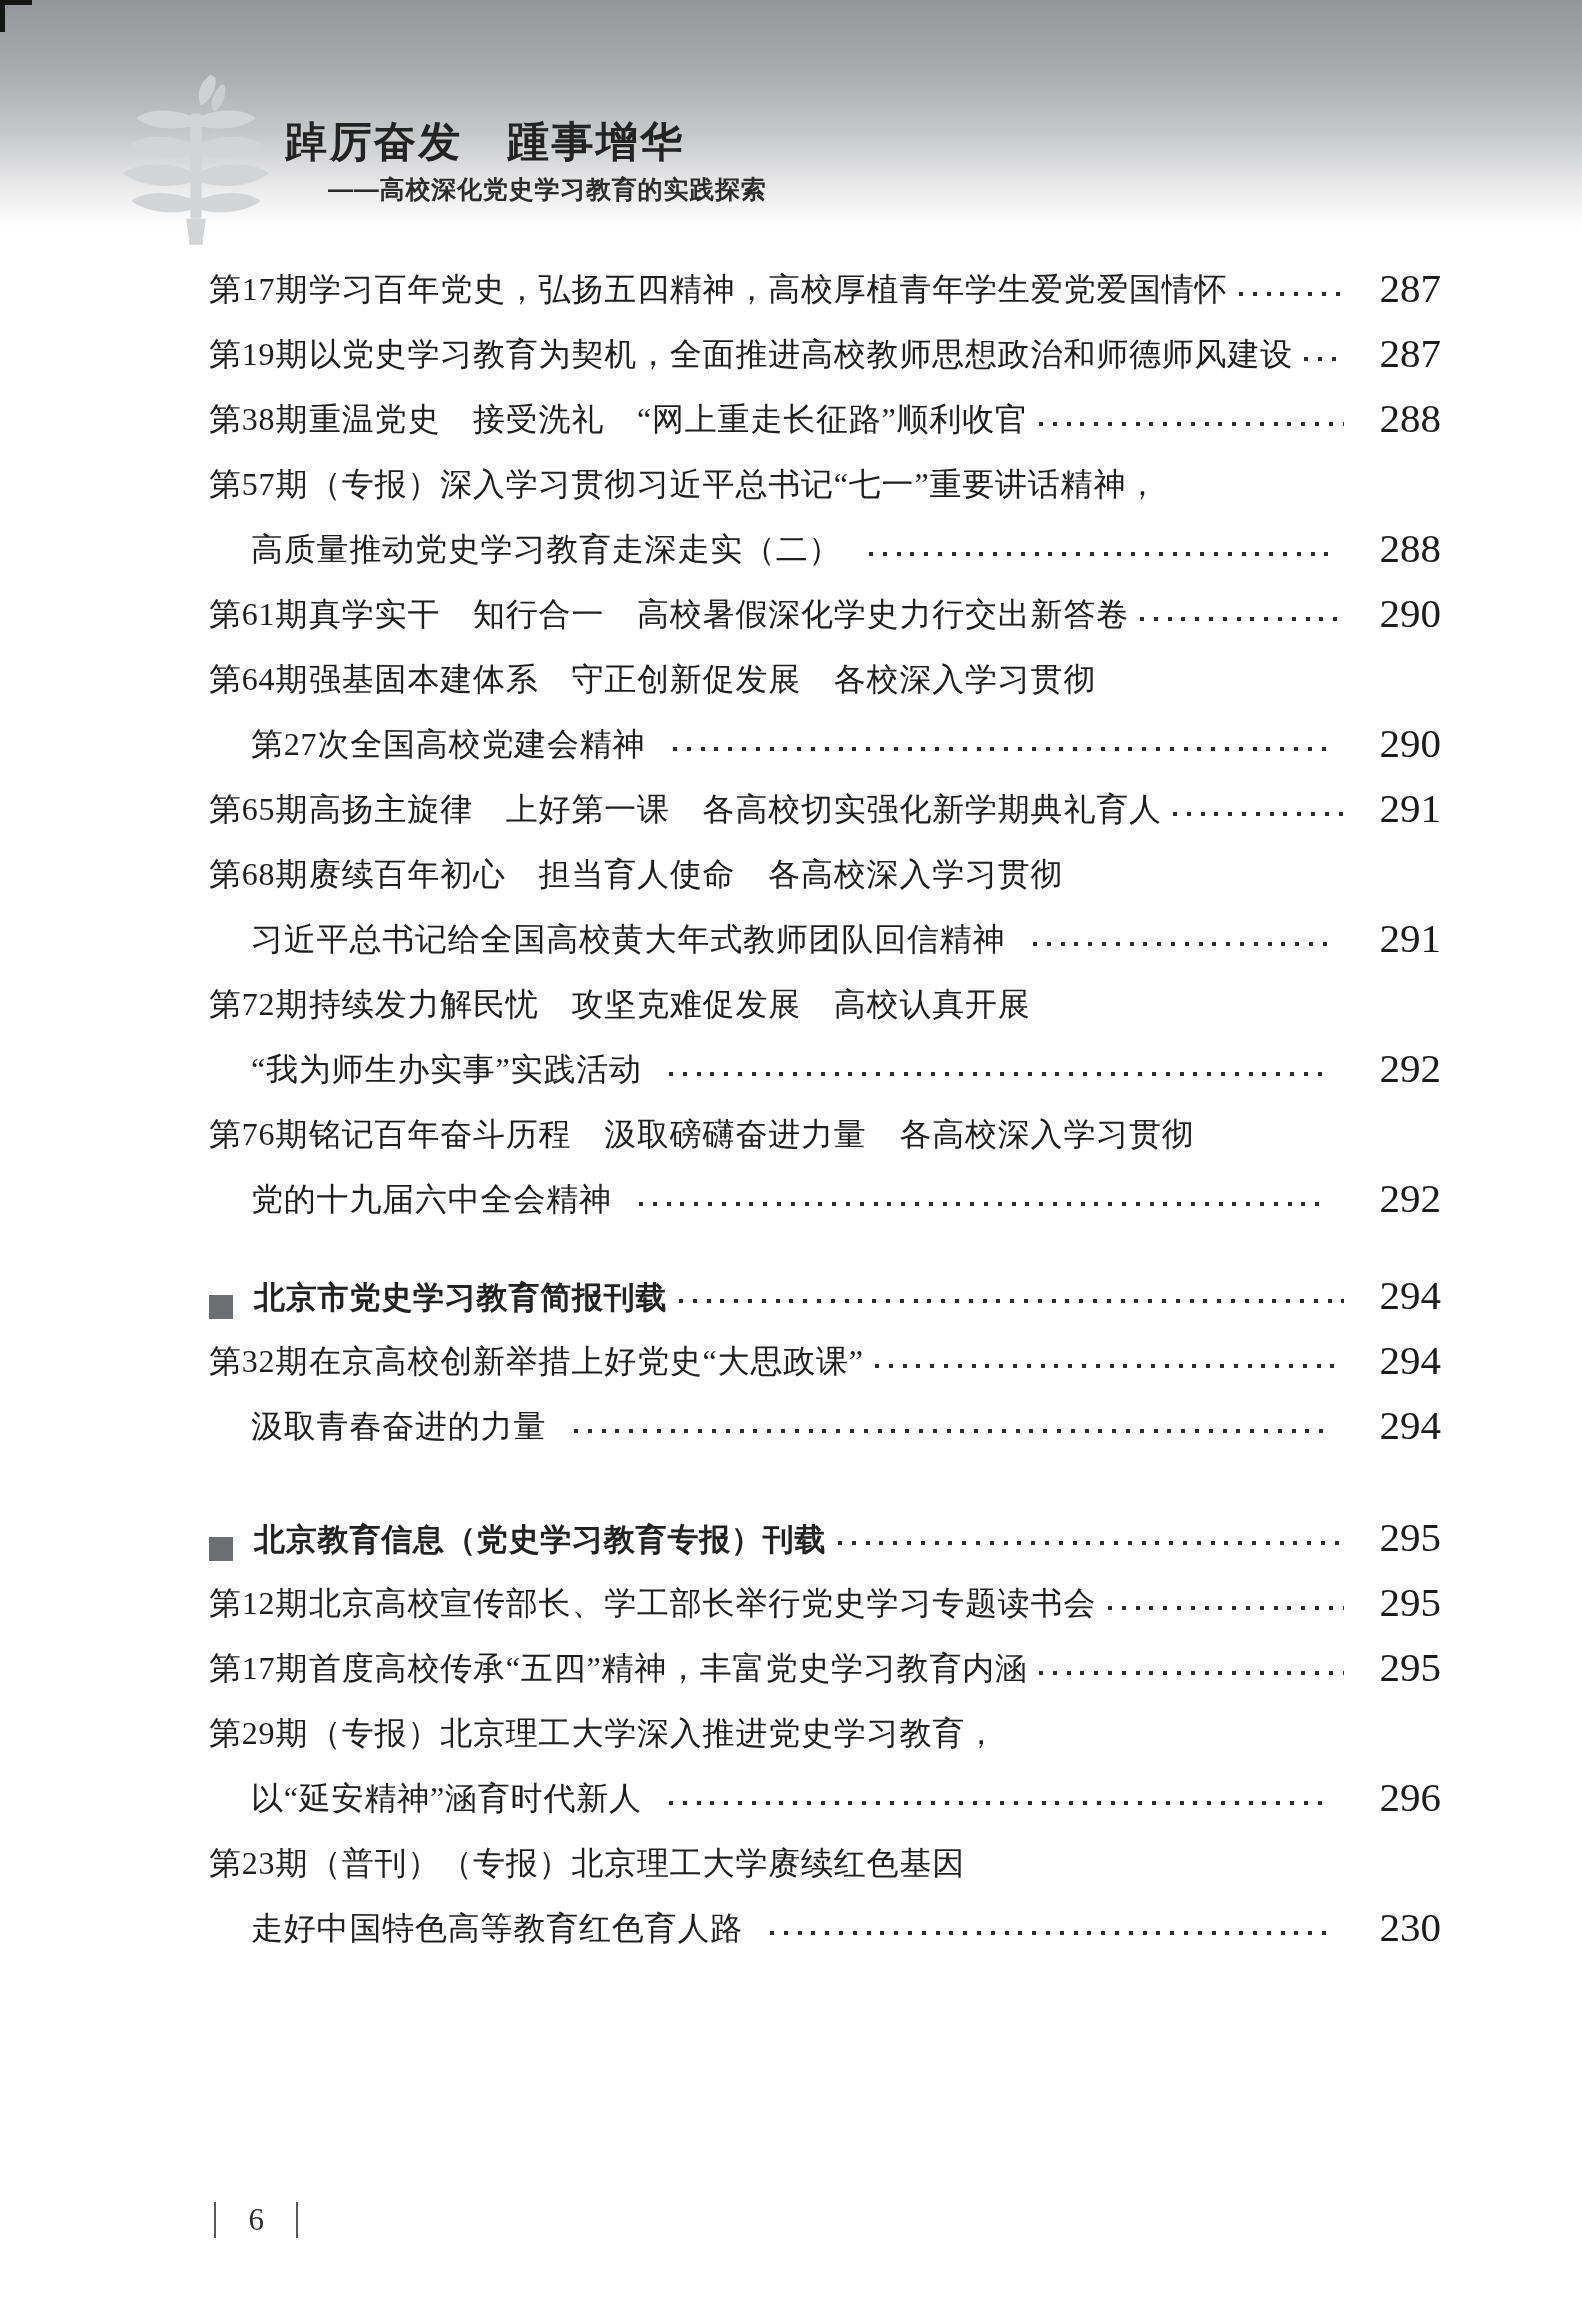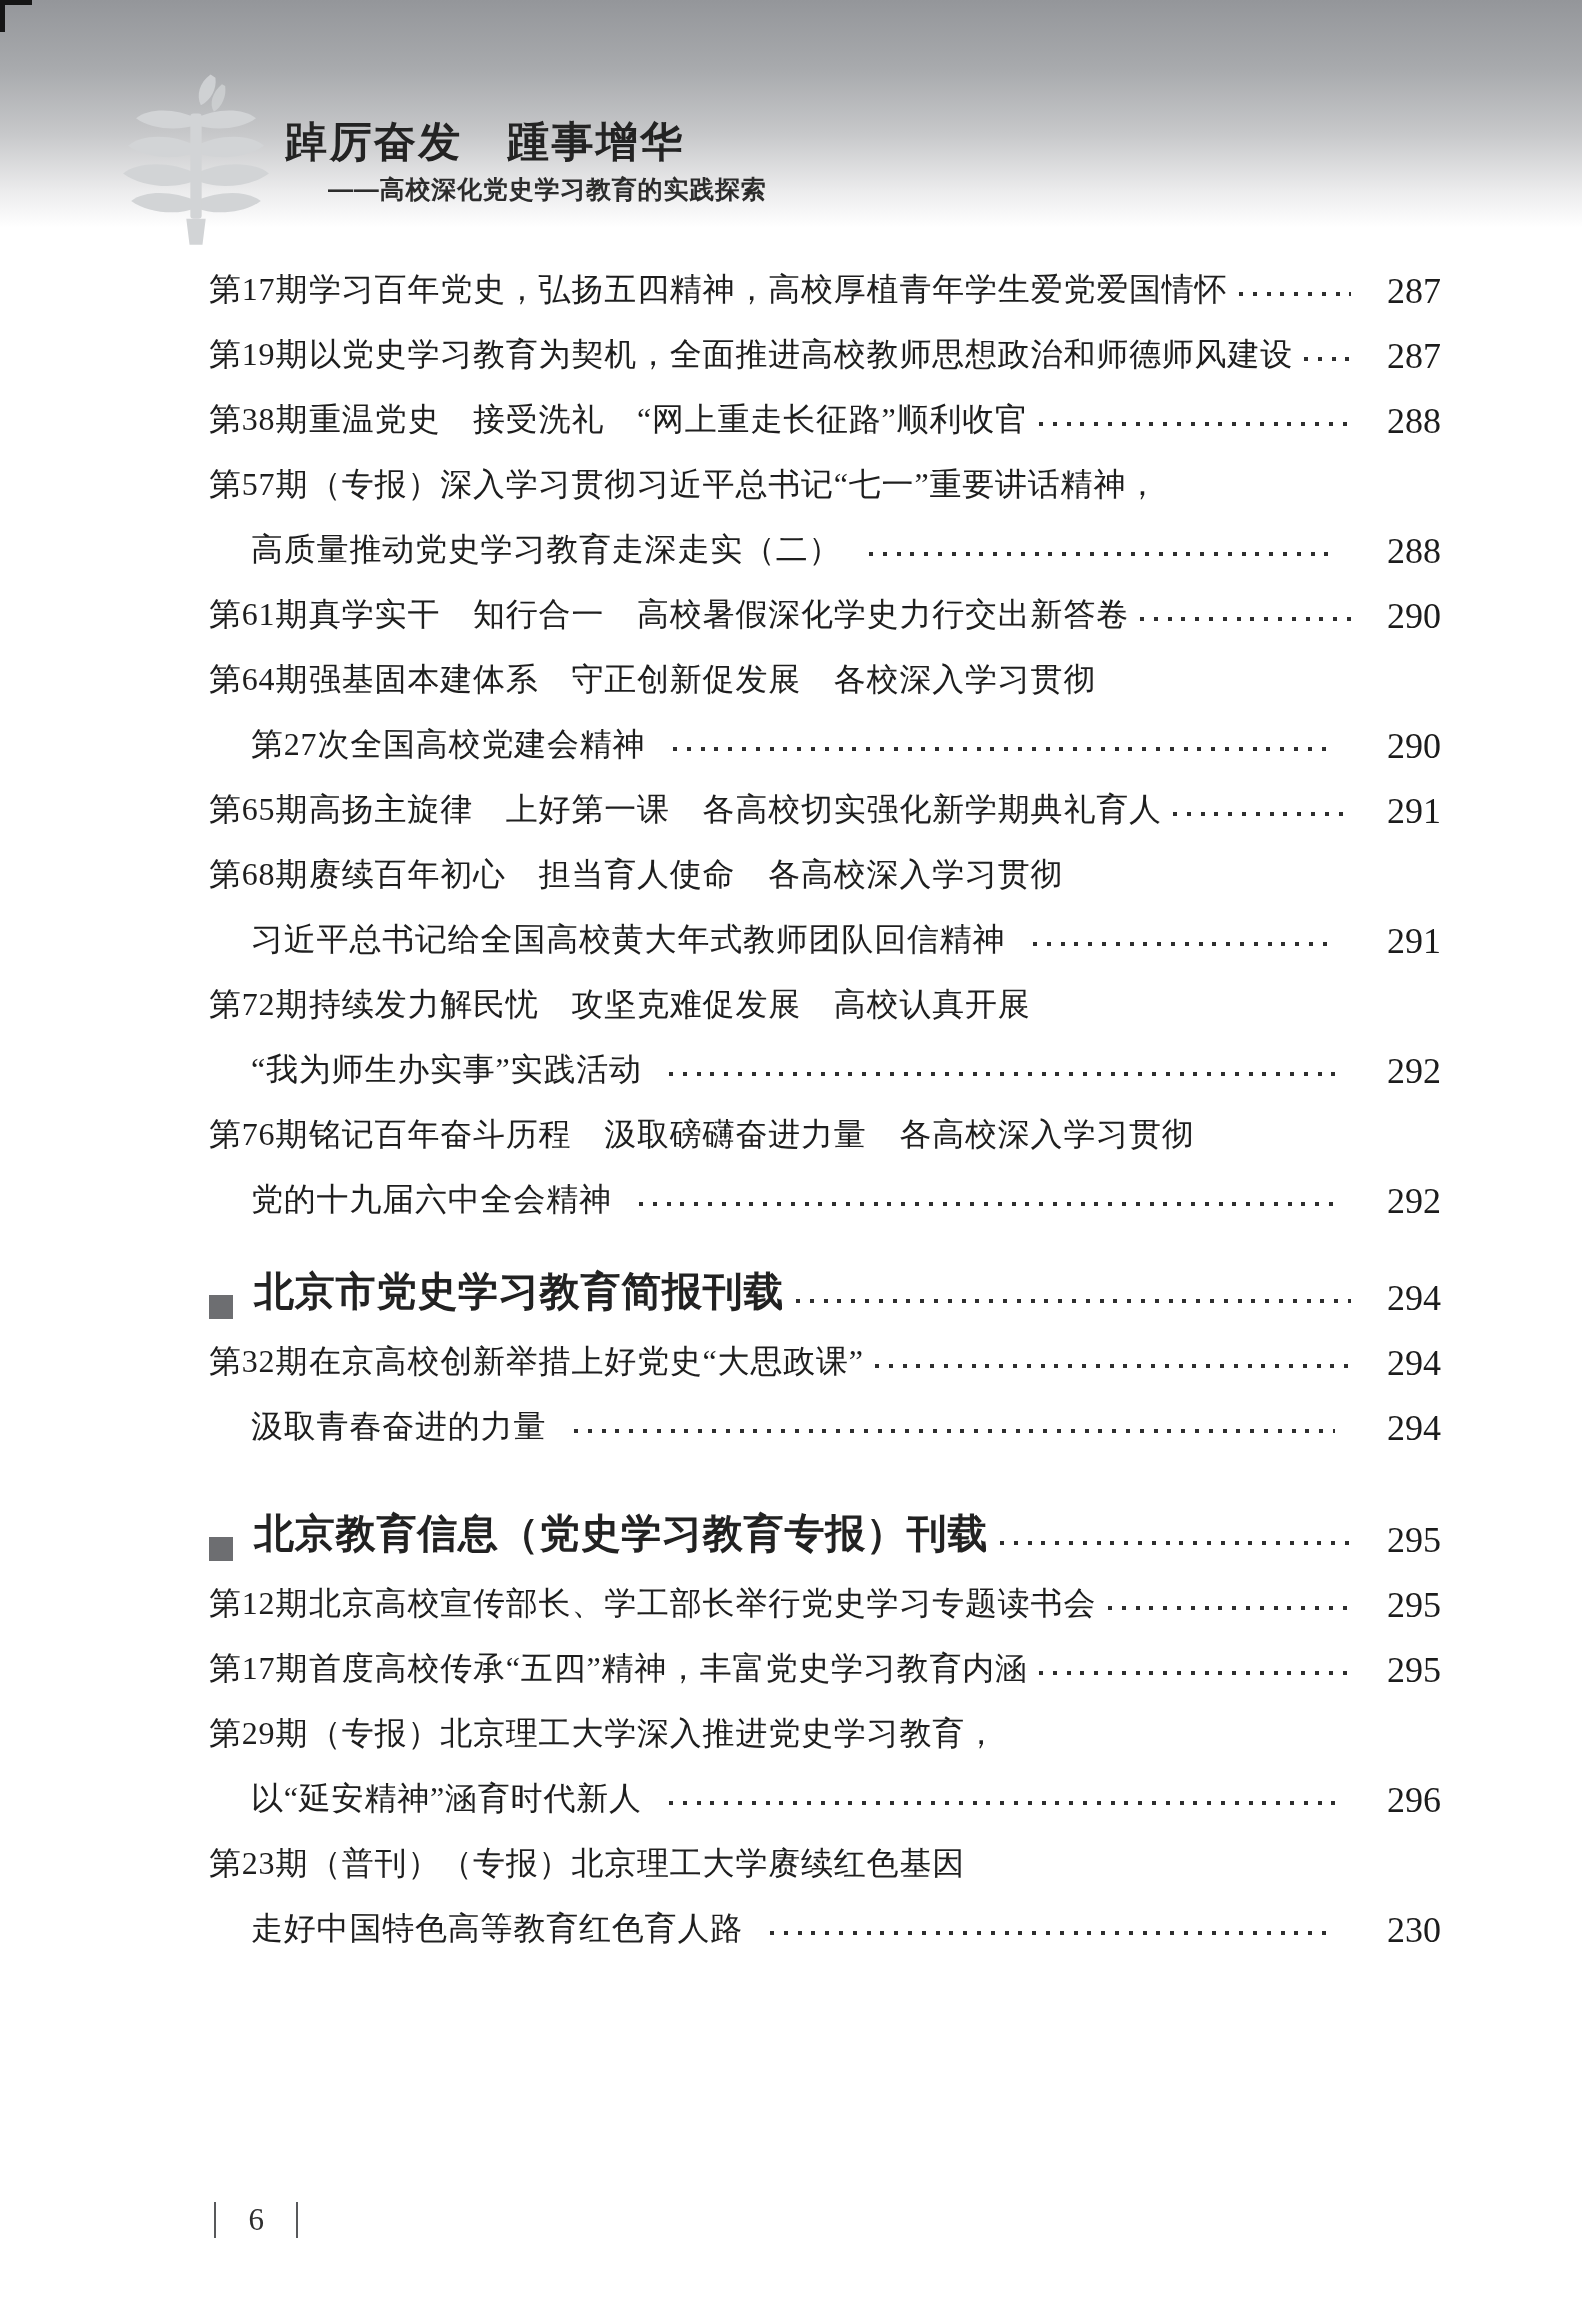--- a/index.html
+++ b/index.html
@@ -38,29 +38,29 @@
     font-size:32px;color:#1e1e1e;white-space:nowrap;
   }
   .no{flex:0 0 100px;letter-spacing:0.8px;}
   .txt{letter-spacing:0.8px;}
   .cont{padding-left:42px;gap:16px;}
   .leader{
     flex:1 1 auto;height:4px;min-width:24px;
     background:repeating-linear-gradient(to right,#2f2f2f 0 4px,transparent 4px 13.8px);
     align-self:flex-end;margin:0 8px 16px 11.3px;
   }
-  .pg{flex:0 0 auto;font-size:36px;color:#1c1c1c;margin-left:28px;}
+  .pg{flex:0 0 auto;font-size:41px;color:#1c1c1c;margin-left:28px;}
   .sec{margin-top:32px;}
   .sec2{margin-top:47px;}
   .bullet{
     flex:0 0 24px;height:24px;background:#6d6e71;margin-right:21px;margin-top:1.6px;
   }
   .sec-title{
     font-family:"Liberation Sans","DejaVu Sans",sans-serif;
-    font-weight:bold;font-size:40px;letter-spacing:0.8px;color:#222;
+    font-weight:bold;font-size:31px;letter-spacing:0.8px;color:#222;
   }
   
   .footer{
     position:absolute;left:214px;top:2195px;height:49px;
     display:flex;align-items:center;gap:32px;
   }
   .fbar{width:2.4px;height:36px;background:#58595b;}
   .fnum{font-size:31px;color:#2e2e2e;font-family:"Liberation Serif","DejaVu Serif",serif;}
 </style>
 </head>

